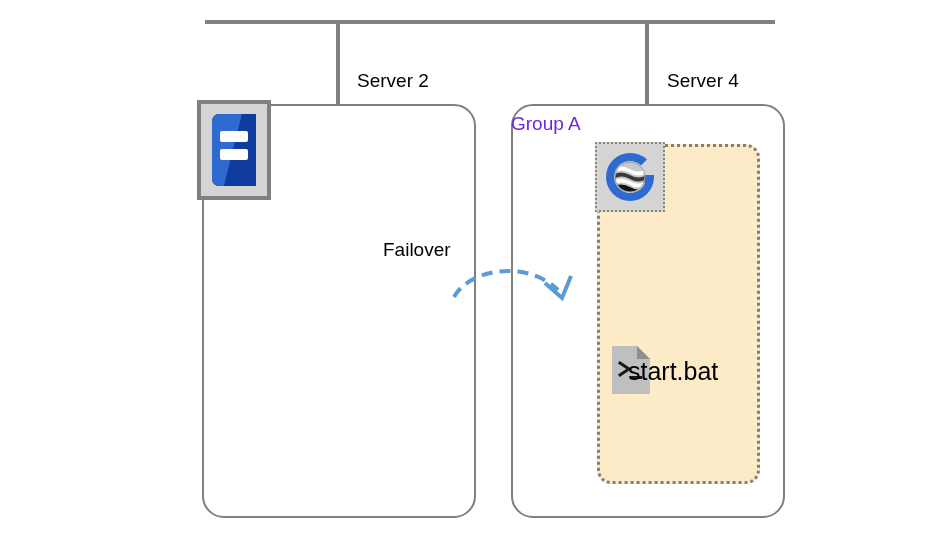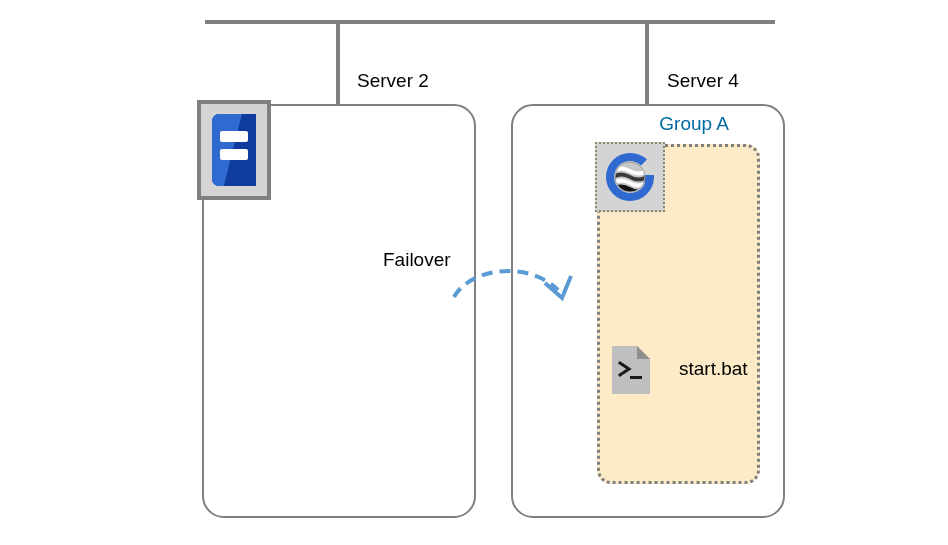--- a/index.html
+++ b/index.html
@@ -56,23 +56,23 @@
   }
   #server-box-1 { left: 202px; top: 104px; width: 274px; height: 414px; }
   #server-box-2 { left: 511px; top: 104px; width: 274px; height: 414px; }
 
   
   #group-label {
     position: absolute;
     left: 511px;
     top: 114px;
     width: 218px;
-    text-align: right;
+    text-align: left;
     font-size: 19px;
-    color: #0369a1;
+    color: #6d28d9;
     line-height: 1;
   }
   #group-box {
     position: absolute;
     left: 597px;
     top: 144px;
     width: 163px;
     height: 340px;
     border: 3px dotted #7f7f7f;
     border-radius: 14px;
@@ -122,33 +122,33 @@
   
   #script-icon-wrap {
     position: absolute;
     left: 612px;
     top: 346px;
     width: 38px;
     height: 48px;
   }
   #script-label {
     position: absolute;
-    left: 679px;
+    left: 628px;
     top: 359px;
-    font-size: 19px;
+    font-size: 25px;
     color: #000000;
     white-space: nowrap;
     line-height: 1;
   }
 
   
   #failover-label {
     position: absolute;
     left: 383px;
-    top: 250px;
+    top: 240px;
     font-size: 19px;
     color: #000000;
     white-space: nowrap;
     line-height: 1;
   }
   #failover-arrow {
     position: absolute;
     left: 440px;
     top: 250px;
     width: 145px;

